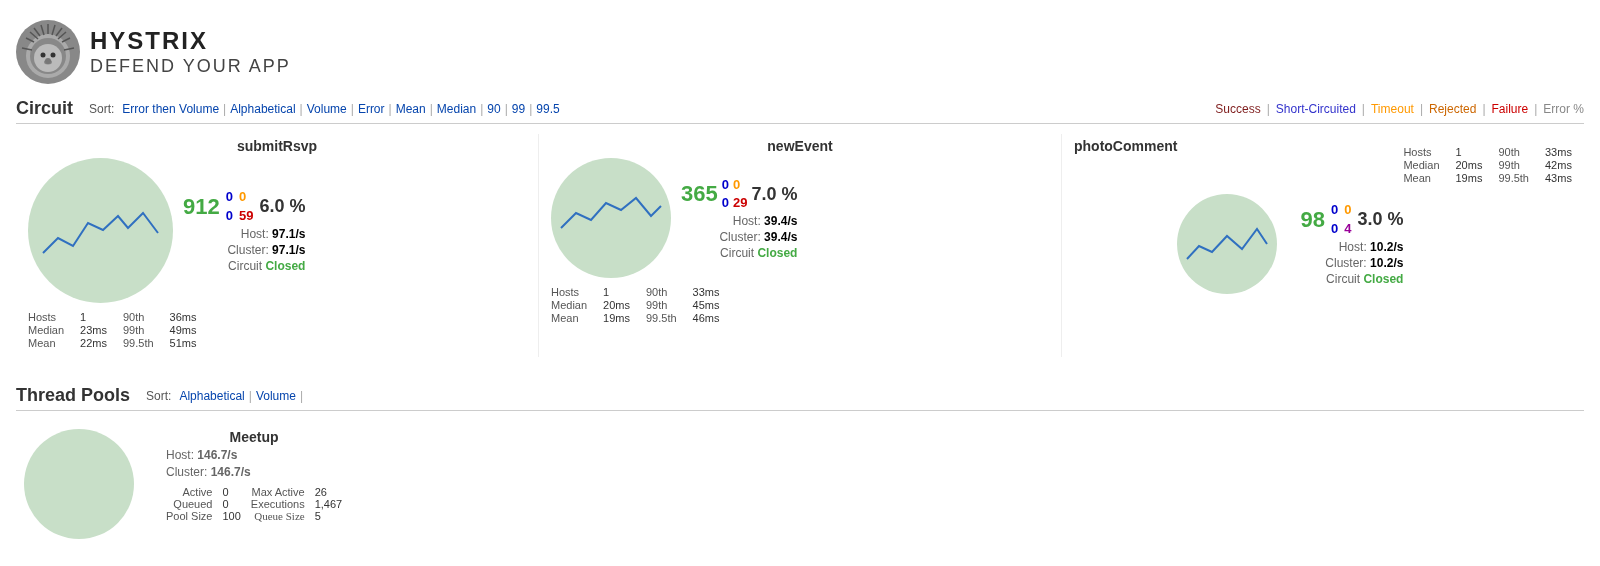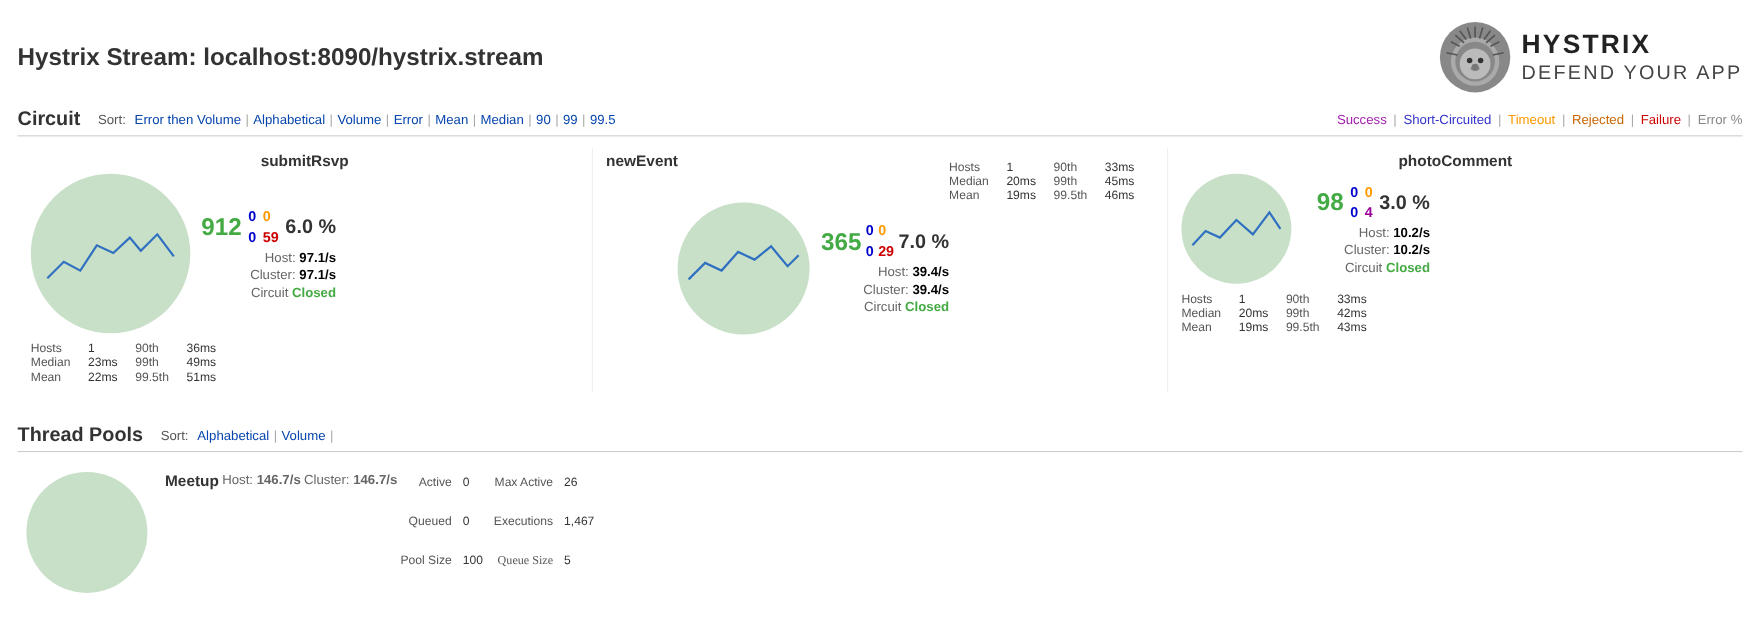--- a/index.html
+++ b/index.html
@@ -16,21 +16,21 @@
     
     .section-header { display: flex; align-items: center; gap: 8px; border-bottom: 1px solid #ccc; padding-bottom: 4px; margin-bottom: 10px; }
     .section-title { font-size: 18px; font-weight: bold; }
     .sort-label { font-size: 12px; color: #555; margin-left: 8px; }
     .sort-links { display: flex; align-items: center; gap: 0; font-size: 12px; }
     .sort-links a { color: #0645ad; text-decoration: none; }
     .sort-sep { color: #aaa; margin: 0 4px; }
 
     
     .legend { margin-left: auto; display: flex; align-items: center; gap: 4px; font-size: 12px; }
-    .legend-success { color: #a21caf; }
+    .legend-success { color: #7f1d1d; }
     .legend-short { color: #33c; }
     .legend-timeout { color: #f90; }
     .legend-rejected { color: #c60; }
     .legend-failure { color: #c00; }
     .legend-error { color: #888; }
     .legend-sep { color: #aaa; margin: 0 2px; }
 
     
     .circuits-container { display: flex; gap: 0; margin-bottom: 28px; }
     .circuit-name { text-align: center; font-size: 14px; font-weight: bold; margin-bottom: 4px; }
@@ -46,21 +46,20 @@
     
     .thread-section { }
     .thread-section .section-header { margin-bottom: 10px; }
     .thread-cards { display: flex; gap: 20px; }
     .thread-card { display: flex; gap: 16px; padding: 8px; }
   </style>
 </head>
 <body>
 
 <div class="header">
-  <h1 class="header-title">Hystrix Stream: localhost:8090/hystrix.stream</h1>
   <div class="logo-area">
     <div class="logo-circle">
       <svg width="64" height="64" viewBox="0 0 64 64">
 
         <circle cx="32" cy="36" r="22" fill="#aaa"></circle>
         <circle cx="32" cy="36" r="18" fill="#888"></circle>
 
         <g stroke="#555" stroke-width="1.5">
           <line x1="32" y1="14" x2="32" y2="4"></line>
           <line x1="40" y1="16" x2="46" y2="8"></line>
@@ -171,21 +170,21 @@
         <span style="color:#555;">99.5th</span>
       </div>
       <div style="display:flex;flex-direction:column;gap:1px;">
         <span>36ms</span>
         <span>49ms</span>
         <span>51ms</span>
       </div>
     </div>
   </div>
 
-  <div style="flex:1; display:flex; padding:4px 12px 8px; border-left:1px solid #eee;">
+  <div style="flex:1; display:flex; flex-direction:column; padding:4px 12px 8px; border-left:1px solid #eee;">
     <div class="circuit-name">newEvent</div>
     <div style="display:flex; align-items:center; gap:10px;">
       <div style="width:120px;height:120px;border-radius:50%;background:#c8dfc8;flex-shrink:0;display:flex;align-items:center;justify-content:center;overflow:hidden;">
         <svg width="120" height="120" viewBox="0 0 120 120">
           <polyline points="10,70 25,55 40,62 55,45 70,52 85,40 100,58 110,48" fill="none" stroke="#3070c0" stroke-width="2"></polyline>
         </svg>
       </div>
       <div style="display:flex;flex-direction:column;gap:2px;">
         <div style="display:flex;align-items:center;gap:4px;">
           <span style="font-size:22px;font-weight:bold;color:#4a4;">365</span>
@@ -221,21 +220,21 @@
         <span style="color:#555;">99.5th</span>
       </div>
       <div style="display:flex;flex-direction:column;gap:1px;">
         <span>33ms</span>
         <span>45ms</span>
         <span>46ms</span>
       </div>
     </div>
   </div>
 
-  <div style="flex:1; display:flex; flex-direction:column; padding:4px 12px 8px; border-left:1px solid #eee;">
+  <div style="flex:1; display:flex; flex-direction:row; padding:4px 12px 8px; border-left:1px solid #eee;">
     <div class="circuit-name">photoComment</div>
     <div style="display:flex; align-items:center; gap:23px;">
       <div style="width:100px;height:100px;border-radius:50%;background:#c8dfc8;flex-shrink:0;display:flex;align-items:center;justify-content:center;overflow:hidden;">
         <svg width="100" height="100" viewBox="0 0 100 100">
           <polyline points="10,65 22,52 35,58 50,42 65,55 80,35 90,50" fill="none" stroke="#3070c0" stroke-width="2"></polyline>
         </svg>
       </div>
       <div style="display:flex;flex-direction:column;gap:2px;">
         <div style="display:flex;align-items:center;gap:6px;">
           <span style="font-size:22px;font-weight:bold;color:#4a4;">98</span>
@@ -288,21 +287,21 @@
       <a>Alphabetical</a>
       <span class="sort-sep">|</span>
       <a>Volume</a>
       <span class="sort-sep">|</span>
     </div>
   </div>
 
   <div class="thread-cards">
     <div class="thread-card">
       <div style="width:110px;height:110px;border-radius:50%;background:#c8dfc8;flex-shrink:0;"></div>
-      <div style="display:flex;flex-direction:row;justify-content:flex-start;gap:3px;">
+      <div style="display:flex;flex-direction:column;justify-content:flex-start;gap:3px;margin-left:16px;">
         <div style="font-size:14px;font-weight:bold;text-align:center;">Meetup</div>
         <div style="font-size:12px;color:#666;">Host: <strong>146.7/s</strong></div>
         <div style="font-size:12px;color:#666;">Cluster: <strong>146.7/s</strong></div>
         <div style="display:grid;grid-template-columns:auto auto auto auto;gap:0 10px;font-size:11px;margin-top:4px;">
           <span style="color:#555;text-align:right;">Active</span>
           <span>0</span>
           <span style="color:#555;text-align:right;">Max Active</span>
           <span>26</span>
 
           <span style="color:#555;text-align:right;">Queued</span>

